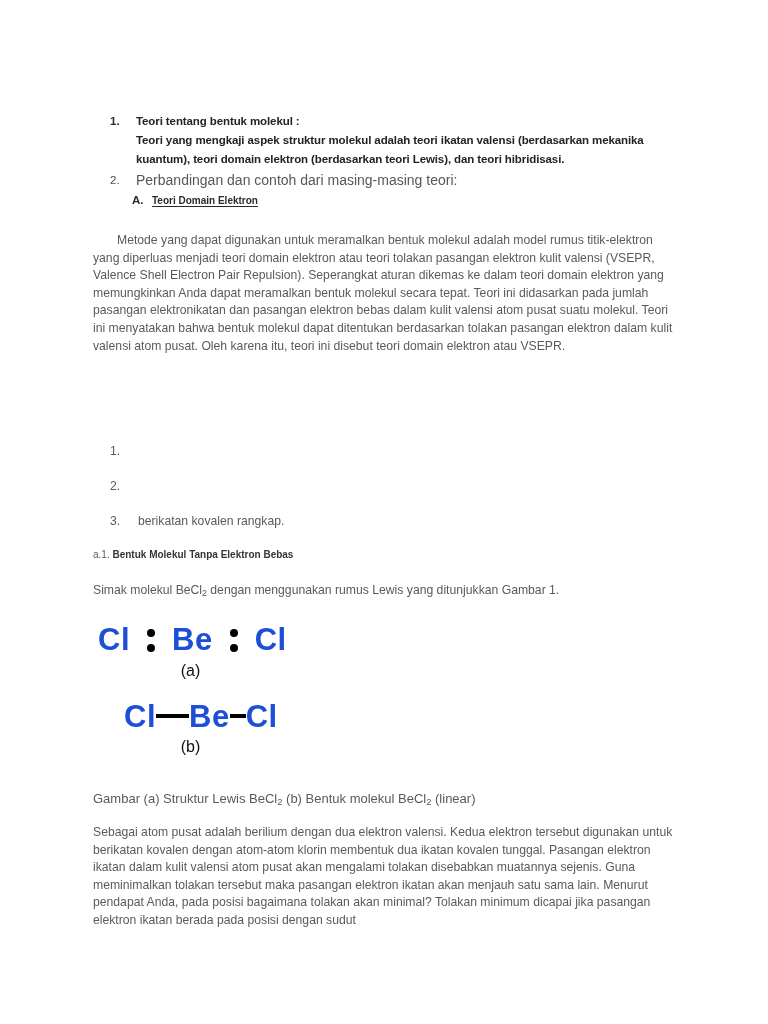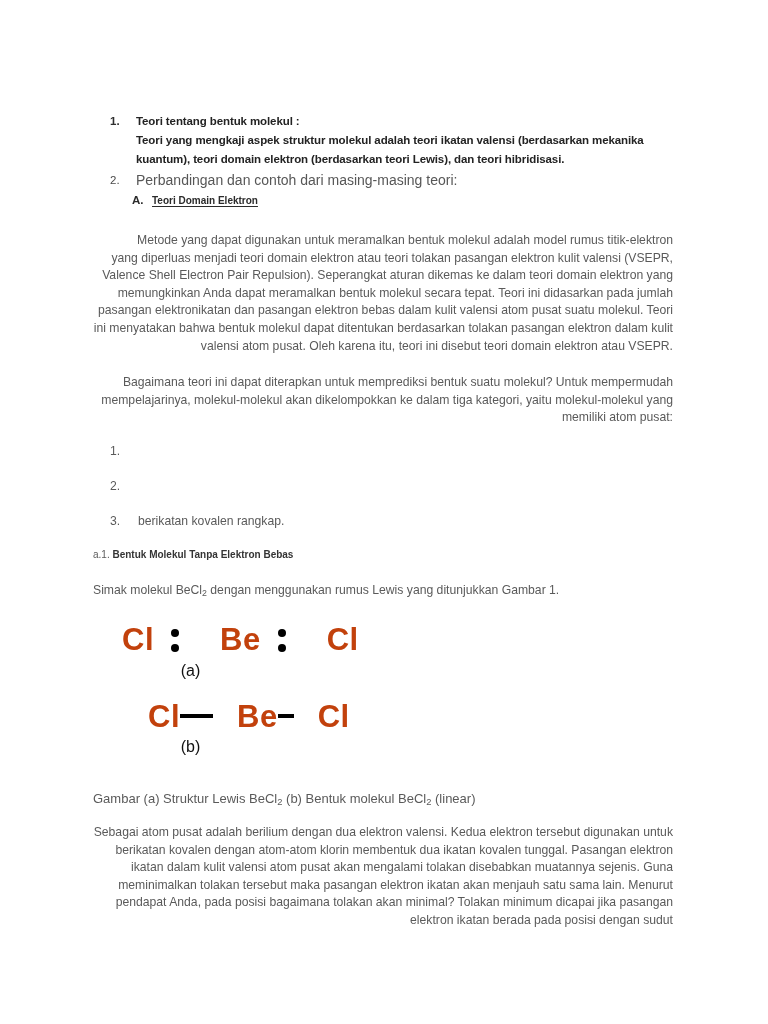--- a/index.html
+++ b/index.html
@@ -80,21 +80,21 @@
   }
 
   
   .para {
     position: absolute;
     left: 93px;
     width: 580px;
     font-size: 12.2px;
     line-height: 17.6px;
     color: #5a5a5a;
-    text-align: right;
+    text-align: left;
   }
   .para .indent { display: inline-block; width: 24px; }
 
   #para-1 { top: 232px; }
   #para-2 { top: 374px; }
   #para-4 { top: 824px; }
 
   
   .numlist {
     position: absolute;
@@ -145,23 +145,22 @@
     display: flex;
     align-items: center;
     height: 42px;
     padding-left: 5px;
   }
   .atom {
     font-family: "Liberation Sans", sans-serif;
     font-weight: bold;
     font-size: 31px;
     letter-spacing: 0.5px;
-    color: #c2410c;
+    color: #1d4ed8;
     line-height: 1;
-    margin-left: 24px;
   }
   .dots {
     display: flex;
     flex-direction: column;
     justify-content: center;
     gap: 7px;
     margin: 0 17px;
     padding-top: 2px;
   }
   .dot {
@@ -227,23 +226,20 @@
     <div class="sub-row">
       <div class="sub-letter">A.</div>
       <div class="sub-label">Teori Domain Elektron</div>
     </div>
   </div>
 
   <div class="para" id="para-1">
     <span class="indent"></span><span>Metode yang dapat digunakan untuk meramalkan bentuk molekul adalah model rumus titik-elektron yang diperluas menjadi teori domain elektron atau teori tolakan pasangan elektron kulit valensi (VSEPR, Valence Shell Electron Pair Repulsion). Seperangkat aturan dikemas ke dalam teori domain elektron yang memungkinkan Anda dapat meramalkan bentuk molekul secara tepat. Teori ini didasarkan pada jumlah pasangan elektronikatan dan pasangan elektron bebas dalam kulit valensi atom pusat suatu molekul. Teori ini menyatakan bahwa bentuk molekul dapat ditentukan berdasarkan tolakan pasangan elektron dalam kulit valensi atom pusat. Oleh karena itu, teori ini disebut teori domain elektron atau VSEPR.</span>
   </div>
 
-  <div class="para" id="para-2">
-    <span class="indent"></span><span>Bagaimana teori ini dapat diterapkan untuk memprediksi bentuk suatu molekul? Untuk mempermudah mempelajarinya, molekul-molekul akan dikelompokkan ke dalam tiga kategori, yaitu molekul-molekul yang memiliki atom pusat:</span>
-  </div>
 
   <div class="numlist">
     <div class="nl-item">
       <span class="nl-num">1.</span>
     </div>
     <div class="nl-item">
       <span class="nl-num">2.</span>
     </div>
     <div class="nl-item">
       <span class="nl-num">3.</span>

